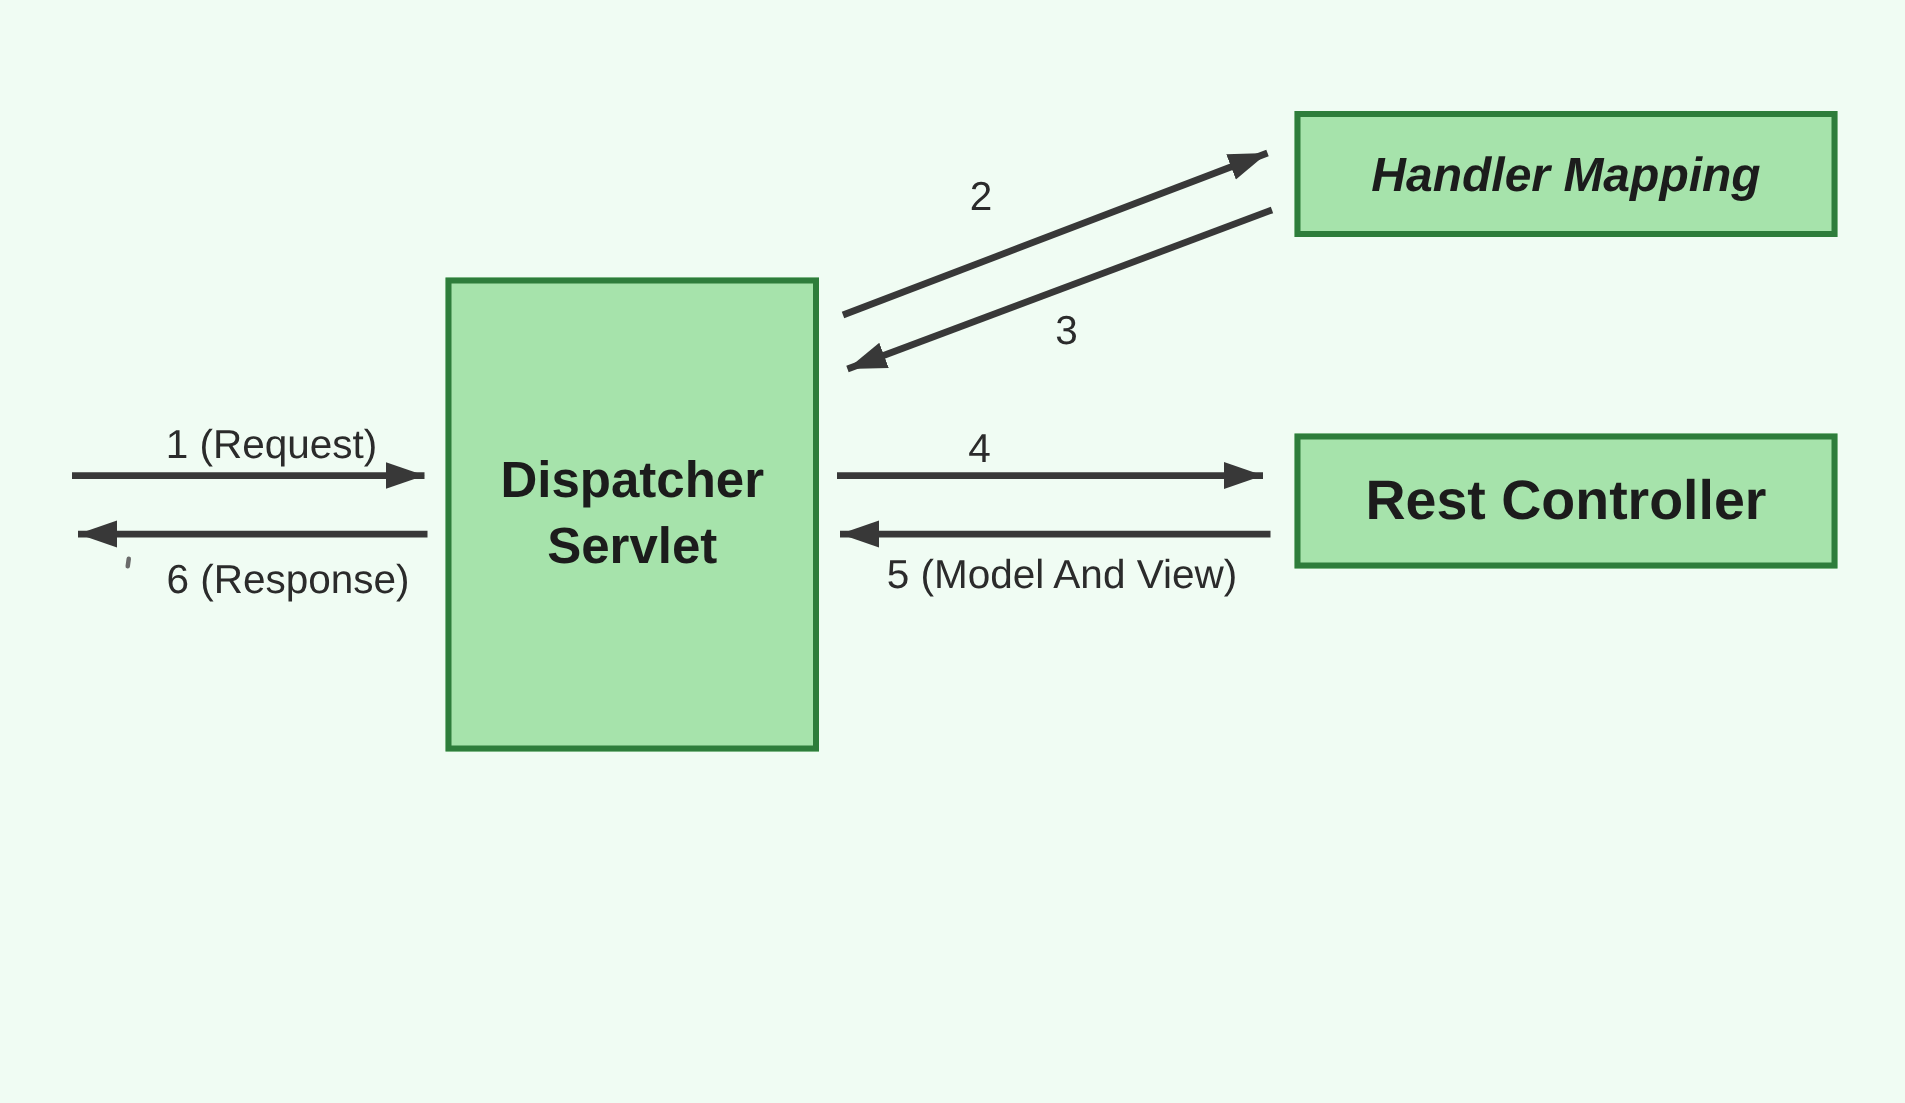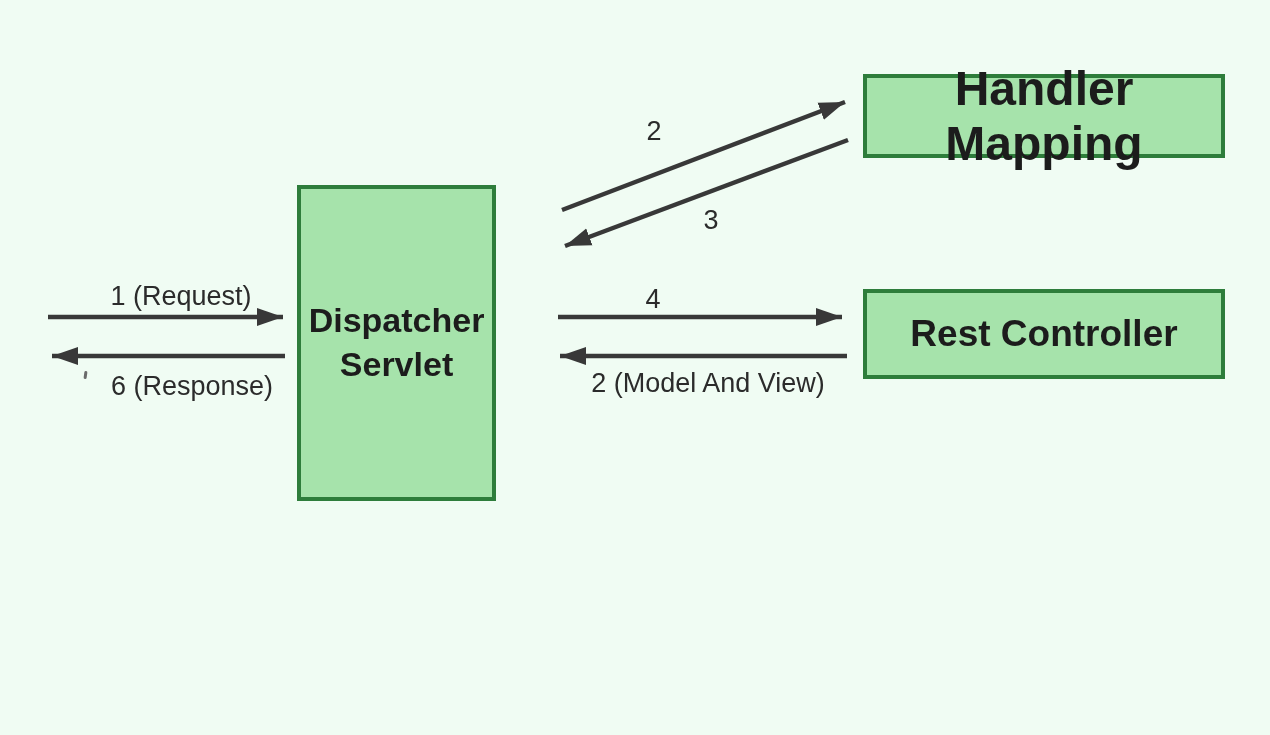--- a/index.html
+++ b/index.html
@@ -29,32 +29,33 @@
     display: flex;
     align-items: center;
     justify-content: center;
     text-align: center;
     color: #1c1c1c;
     font-weight: 700;
   }
   .node-dispatcher {
     left: 297px;
     top: 185px;
-    width: 199px;
+    width: 249px;
     height: 316px;
     font-size: 34px;
     line-height: 1.28;
     padding: 0 18px;
   }
   .node-handler {
     left: 863px;
     top: 74px;
     width: 362px;
     height: 84px;
-    font-size: 48px;
+    font-size: 32px;
+    font-style: italic;
   }
   .node-rest {
     left: 863px;
     top: 289px;
     width: 362px;
     height: 90px;
     font-size: 37px;
   }
   .arrow-label {
     position: absolute;
@@ -115,19 +116,19 @@
   </div>
 
   <div class="arrow-label lbl-request">1 (Request)</div>
 
   <div class="arrow-label lbl-step2">2</div>
 
   <div class="arrow-label lbl-step3">3</div>
 
   <div class="arrow-label lbl-step4">4</div>
 
-  <div class="arrow-label lbl-modelview">2 (Model And View)</div>
+  <div class="arrow-label lbl-modelview">5 (Model And View)</div>
 
   <div class="arrow-label lbl-response">6 (Response)</div>
 
   <div class="stray-tick"></div>
 
 </div>
 
 </body></html>

